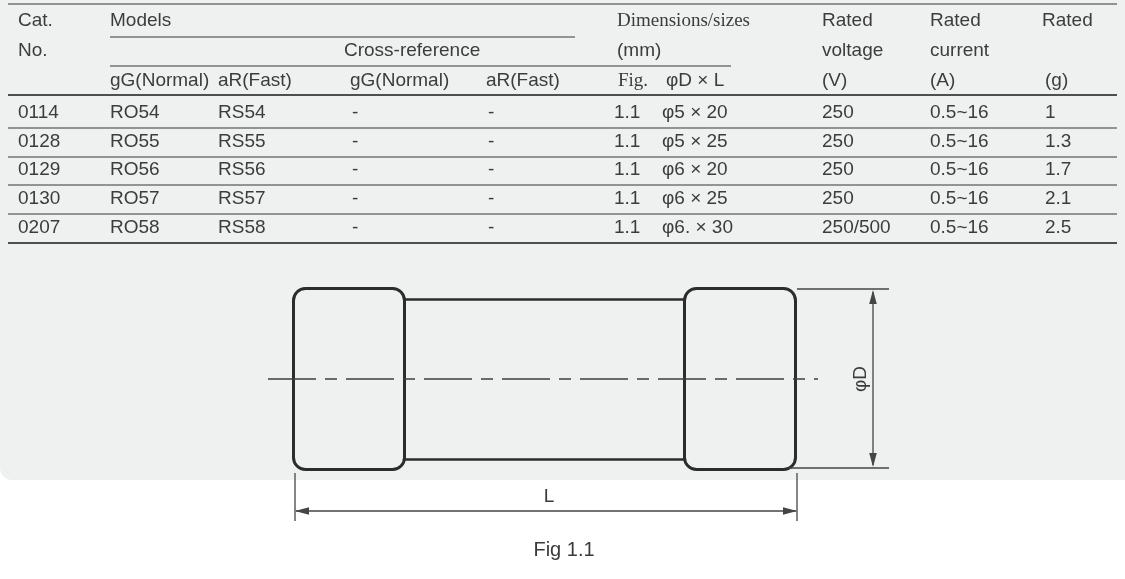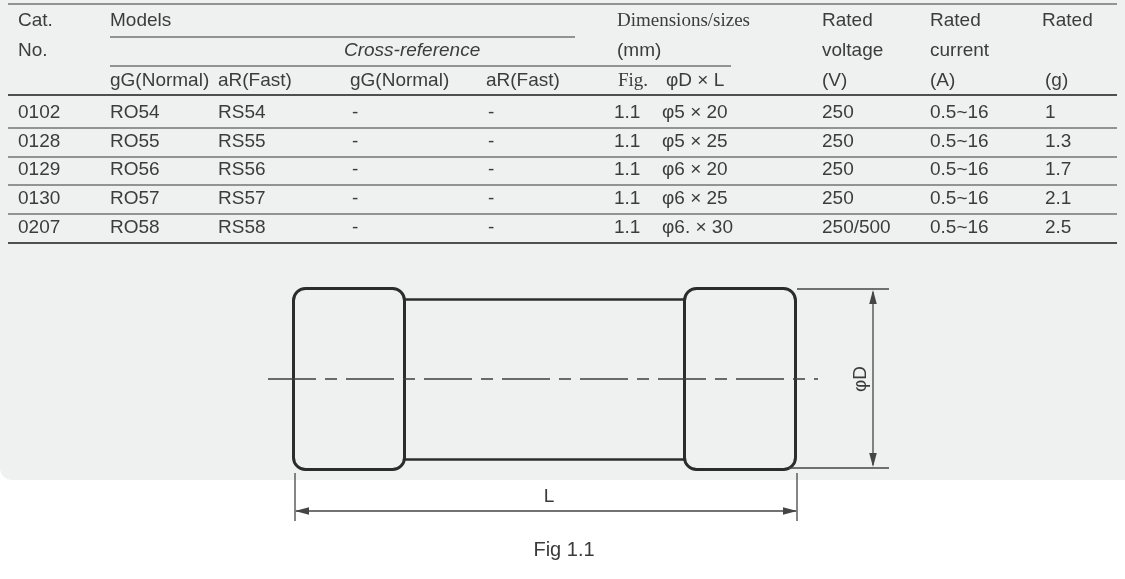--- a/index.html
+++ b/index.html
@@ -37,37 +37,37 @@
       <div class="rule dark" style="left:8px;top:242px;width:1109px;"></div>
 
       <span class="t" style="left:18px;top:8px;">Cat.</span>
       <span class="t" style="left:110px;top:8px;">Models</span>
       <span class="t" style="left:617px;top:8px;font-family:Liberation Serif, serif;">Dimensions/sizes</span>
       <span class="t" style="left:822px;top:8px;">Rated</span>
       <span class="t" style="left:930px;top:8px;">Rated</span>
       <span class="t" style="left:1042px;top:8px;">Rated</span>
 
       <span class="t" style="left:18px;top:38px;">No.</span>
-      <span class="t" style="left:344px;top:38px;font-style:italic;">Cross-reference</span>
+      <span class="t" style="left:344px;top:38px;">Cross-reference</span>
       <span class="t" style="left:617px;top:38px;">(mm)</span>
       <span class="t" style="left:822px;top:38px;">voltage</span>
       <span class="t" style="left:930px;top:38px;">current</span>
 
       <span class="t c2" style="top:68px;">gG(Normal)</span>
       <span class="t c3" style="top:68px;">aR(Fast)</span>
       <span class="t" style="left:350px;top:68px;">gG(Normal)</span>
       <span class="t" style="left:486px;top:68px;">aR(Fast)</span>
       <span class="t" style="left:618px;top:68px;font-family:Liberation Serif, serif;">Fig.</span>
       <span class="t" style="left:666px;top:68px;text-align:center;">φD × L</span>
       <span class="t c8" style="top:68px;">(V)</span>
       <span class="t c9" style="top:68px;">(A)</span>
       <span class="t c10" style="top:68px;">(g)</span>
 
       <div>
-        <span class="t c1 r0">0102</span>
+        <span class="t c1 r0">0114</span>
         <span class="t c2 r0">RO54</span>
         <span class="t c3 r0">RS54</span>
         <span class="t c4 r0">-</span>
         <span class="t c5 r0">-</span>
         <span class="t c6 r0">1.1</span>
         <span class="t c7 r0">φ5 × 20</span>
         <span class="t c8 r0">250</span>
         <span class="t c9 r0">0.5~16</span>
         <span class="t c10 r0">1</span>
       </div>

